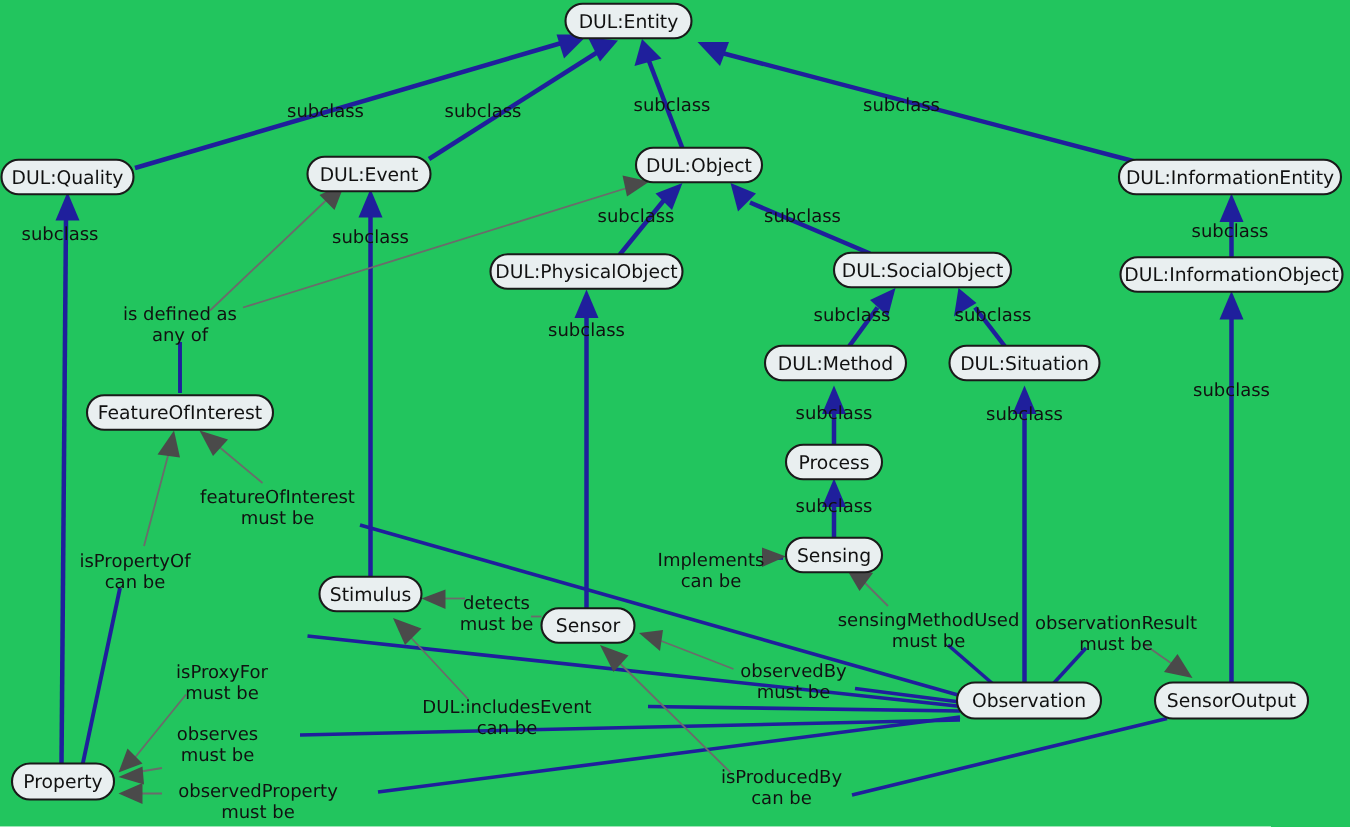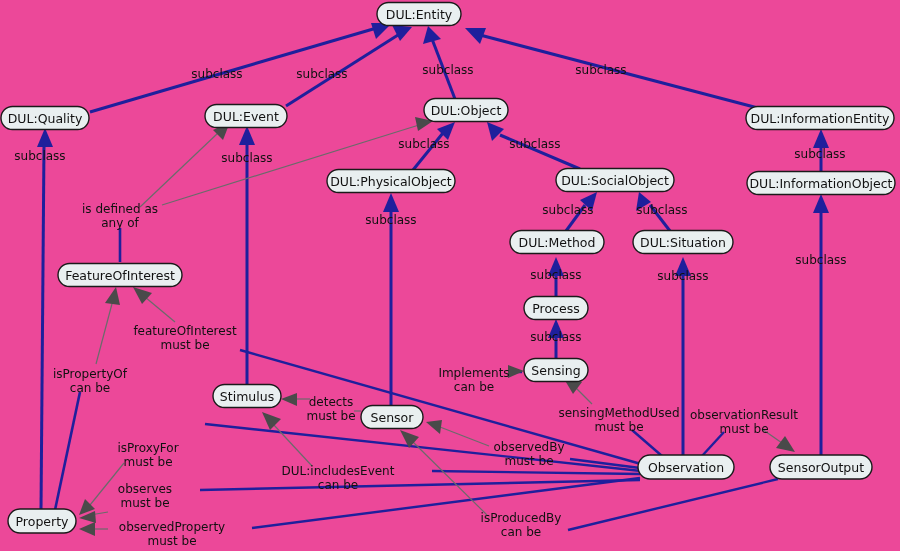--- a/index.html
+++ b/index.html
@@ -1,18 +1,18 @@
 <!DOCTYPE html>
 <html><head>
 <meta charset="utf-8">
 <style>
   html,body{margin:0;padding:0;background:#ffffff;}
   body{width:900px;height:551px;overflow:hidden;
        font-family:"DejaVu Sans","Liberation Sans",sans-serif;}
-  #diagram{position:relative;width:900px;height:551px;background:#ec4899;}
+  #diagram{position:relative;width:900px;height:551px;background:#22c55e;}
   svg{position:absolute;left:0;top:0;width:900px;height:551px;}
   .node-rect{fill:#e9eff0;stroke:#1a1a1a;stroke-width:1.4;}
   .node-label{font-family:"DejaVu Sans","Liberation Sans",sans-serif;
               font-size:12.5px;fill:#111;text-anchor:middle;dominant-baseline:middle;}
   .edge-blue{stroke:#1f1f9c;stroke-width:3;fill:none;stroke-linecap:butt;}
   .edge-blue-thin{stroke:#1f1f9c;stroke-width:2.6;fill:none;}
   .edge-grey{stroke:#6b6b6b;stroke-width:1.2;fill:none;}
   .edge-link{stroke:#1f1f9c;stroke-width:2.4;fill:none;}
   .arrow-blue{fill:#1f1f9c;stroke:none;}
   .arrow-grey{fill:#4a4a4a;stroke:none;}

